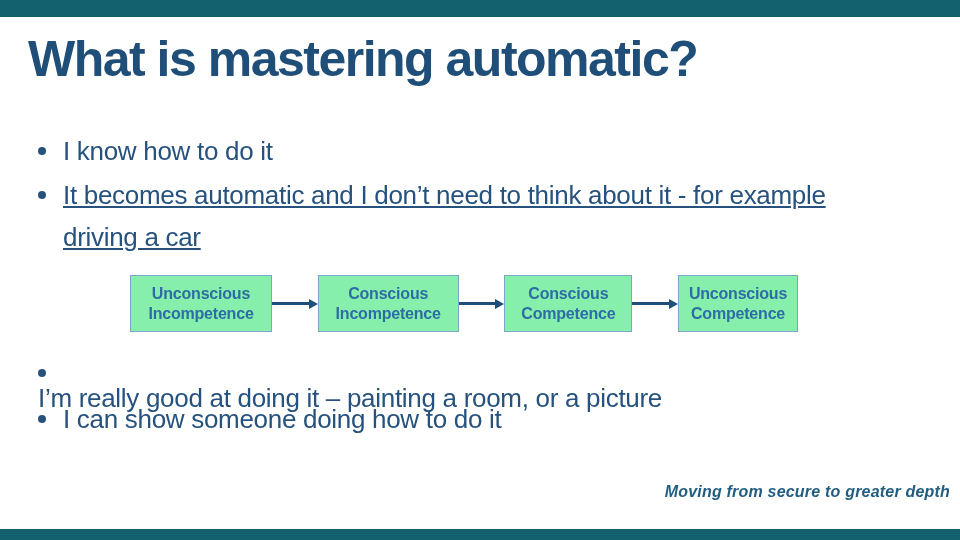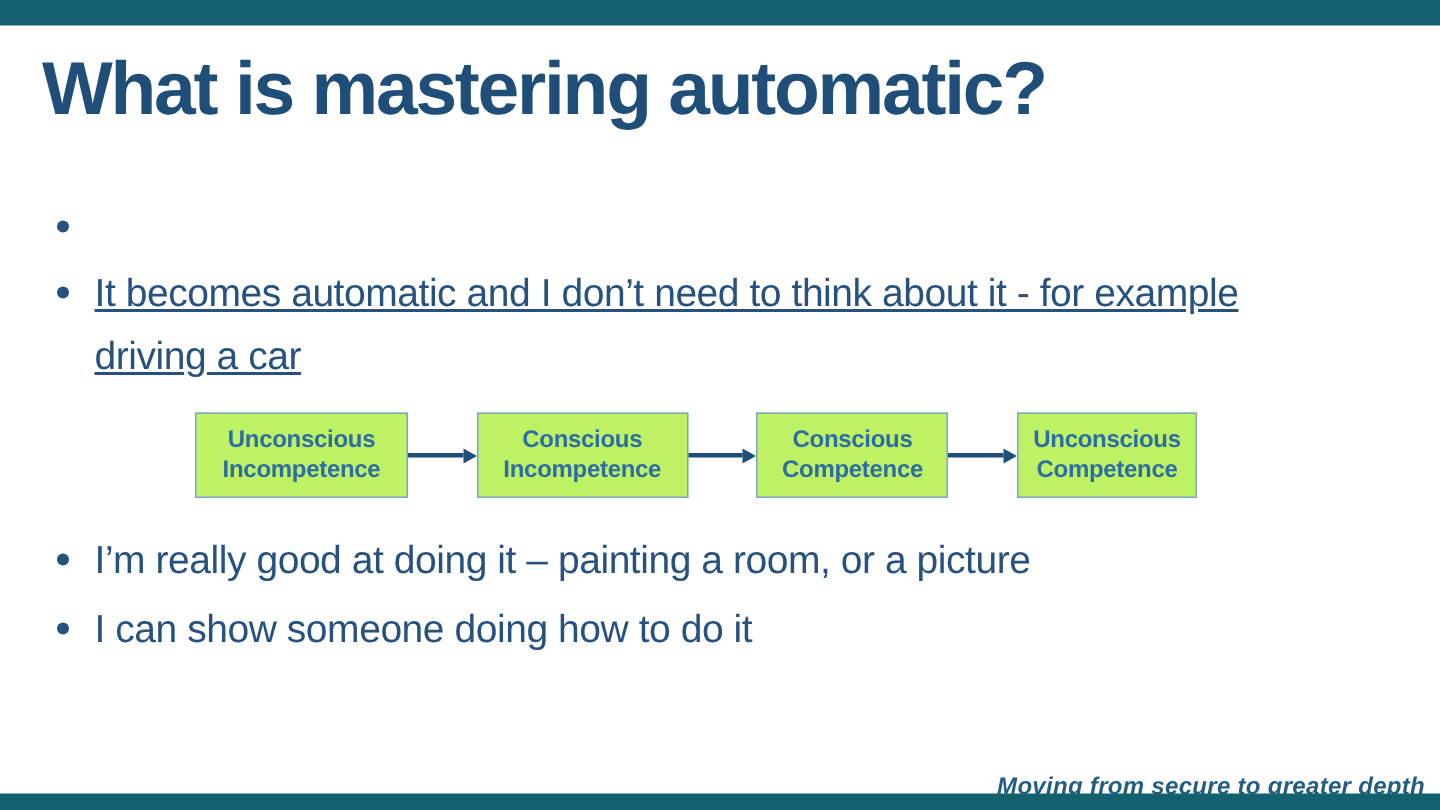--- a/index.html
+++ b/index.html
@@ -31,61 +31,62 @@
     position:absolute;left:38px;display:flex;align-items:flex-start;
     color:var(--body);font-size:26px;line-height:42px;letter-spacing:-0.3px;
   }
   .bullet-row .dot{
     flex:0 0 auto;width:8px;height:8px;border-radius:50%;
     background:var(--body);margin:17px 17px 0 0;
   }
   .bullet-row .txt{max-width:810px;}
   .row1{top:130px;}
   .row2{top:174px;text-decoration:underline;}
-  .row3{top:352px;}
+  .row3{top:352px;flex-direction:column;}
   .row4{top:398px;}
   .stages{
     position:absolute;left:130px;top:275px;width:668px;height:57px;
     display:flex;align-items:stretch;
   }
   .stage-box{
-    background:#bef264;border:1px solid var(--box-border);
+    background:#86efac;border:1px solid var(--box-border);
     display:flex;flex-direction:column;justify-content:center;align-items:center;
     color:var(--box-text);font-weight:bold;font-size:16px;line-height:20px;
     letter-spacing:-0.2px;text-align:center;
   }
   .stage-box.b1{flex:0 0 142px;}
   .stage-box.b2{flex:0 0 141px;}
   .stage-box.b3{flex:0 0 128px;}
   .stage-box.b4{flex:0 0 120px;}
   .arrow{flex:1 1 auto;display:flex;align-items:center;}
   .arrow .shaft{flex:1 1 auto;height:3px;background:var(--arrow);}
   .arrow .head{
     flex:0 0 auto;width:0;height:0;
     border-left:9px solid var(--arrow);
     border-top:5px solid transparent;
     border-bottom:5px solid transparent;
   }
   .footer{
-    position:absolute;right:10px;top:516px;
+    position:absolute;right:10px;top:483px;
     font-size:16px;font-weight:bold;font-style:italic;
     color:var(--footer);letter-spacing:0.2px;
   }
 </style>
 </head>
 <body>
 
 <div>
 
   <div class="bar top"></div>
 
   <h1 class="title">What is mastering automatic?</h1>
 
   <div class="bullet-row row1">
     <span class="dot"></span>
+    <span class="txt">I know how to do it</span>
   </div>
 
   <div class="bullet-row row2">
     <span class="dot"></span>
     <span class="txt">It becomes automatic and I don’t need to think about it - for example driving a car</span>
   </div>
 
   <div class="stages">
     <div class="stage-box b1">
       <span>Unconscious</span>

